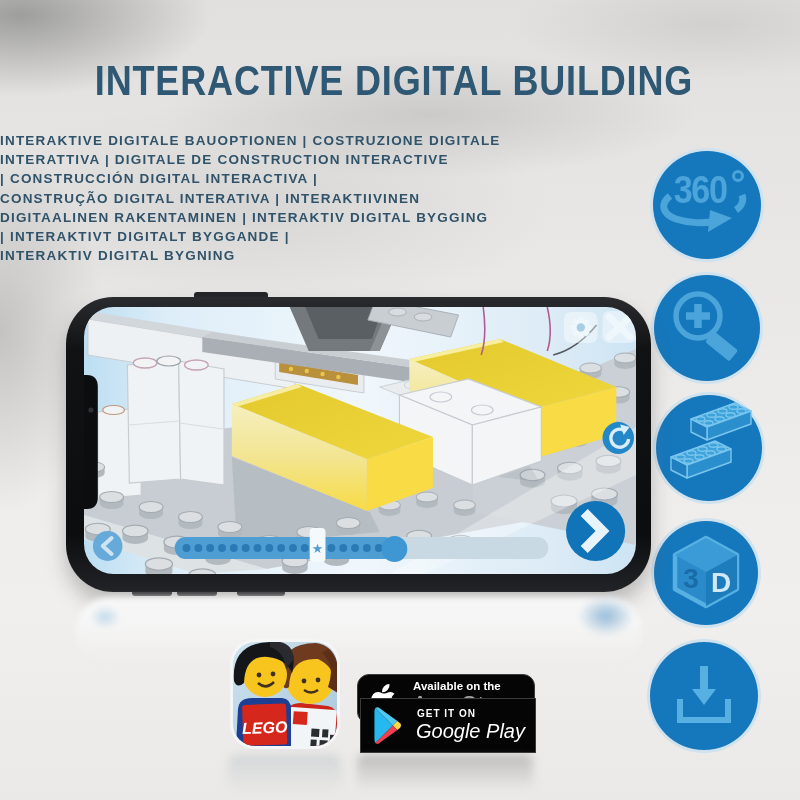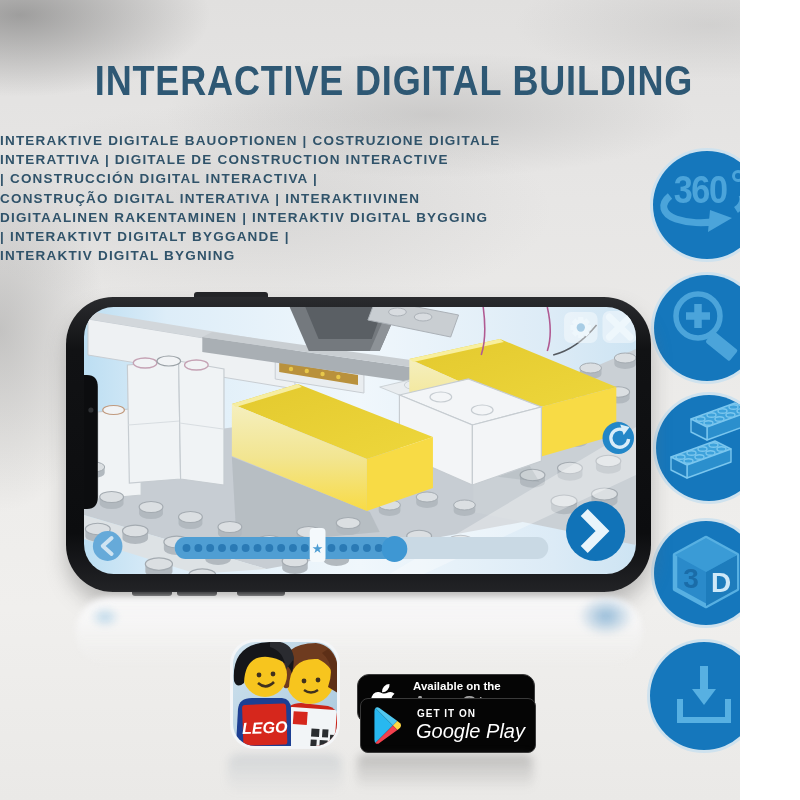--- a/index.html
+++ b/index.html
@@ -1,17 +1,17 @@
 <!DOCTYPE html>
 <html><head>
 <meta charset="utf-8">
 <style>
   html,body{margin:0;padding:0;width:800px;height:800px;overflow:hidden;}
   body{font-family:"Liberation Sans", sans-serif;}
-  #canvas{position:relative;width:740px;height:800px;overflow:hidden;
+  #canvas{position:relative;width:800px;height:800px;overflow:hidden;
     background:
       radial-gradient(ellipse 280px 120px at 20px 15px, rgba(85,85,85,.48), rgba(85,85,85,0) 68%),
       radial-gradient(ellipse 380px 90px at 430px 115px, rgba(130,130,130,.26), rgba(130,130,130,0) 70%),
       radial-gradient(ellipse 150px 260px at 0px 330px, rgba(120,120,120,.34), rgba(120,120,120,0) 70%),
       radial-gradient(ellipse 420px 150px at 250px 210px, rgba(150,150,150,.20), rgba(150,150,150,0) 72%),
       radial-gradient(ellipse 280px 80px at 710px 25px, rgba(150,150,150,.22), rgba(150,150,150,0) 70%),
       linear-gradient(180deg,#e1e0df 0%,#e7e6e5 25%,#edecea 55%,#f0efed 76%,#eae9e7 100%);
   }
   .title{position:absolute;left:-6px;top:56px;width:800px;text-align:center;
     font-weight:bold;font-size:43px;letter-spacing:1px;color:#2e5874;
@@ -381,21 +381,21 @@
 
   <div style="position:absolute;left:357px;top:658px;width:176px;height:48px;background:#050505;border-radius:12px;border:1px solid #3a3a3a;margin-top:16px;">
     <svg style="position:absolute;left:10px;top:7px" width="32" height="36" viewBox="0 0 32 36">
       <path d="M 21.5 2 q 0.5 3.5 -2 6 q -2.5 2.6 -5.5 2.2 q -0.4 -3.3 2 -5.8 q 2.4 -2.4 5.5 -2.4 Z" fill="#fff"></path>
       <path d="M 16 11.5 q 2 0 4.5 -1.2 q 3.5 -1.3 6 1.5 q -3.5 2.6 -3 6.6 q 0.5 4.3 4.3 5.8 q -1 3 -2.8 5.5 q -2.3 3.3 -4.8 2.3 q -2.3 -1 -4.2 -1 q -1.9 0 -4.1 1 q -2.6 1.1 -4.9 -2.4 q -3.6 -5.2 -3.9 -10.5 q -0.2 -4.5 2.2 -7 q 2.1 -2.2 5 -2 q 1.7 .1 3.3 .8 q 1.4 .6 2.4 .6 Z" fill="#fff"></path>
     </svg>
     <div style="position:absolute;left:55px;top:5px;color:#fff;font-size:11.5px;font-weight:bold;">Available on the</div>
     <div style="position:absolute;left:54px;top:16px;color:#a3a3a3;font-size:24px;">App Store</div>
   </div>
 
-  <div style="position:absolute;left:360px;top:698px;width:174px;height:53px;background:#050505;border-radius:8px;border:1px solid #3a3a3a;">
+  <div style="position:absolute;left:360px;top:698px;width:174px;height:53px;background:#050505;border-radius:0;border:1px solid #3a3a3a;">
     <svg style="position:absolute;left:13px;top:8px" width="27" height="37" viewBox="0 0 30 33" preserveAspectRatio="none">
       <path d="M 1.5 1 L 21 16.5 L 1.5 32 Q 0.5 31 0.5 29 L 0.5 4 Q 0.5 2 1.5 1 Z" fill="#28b8f0"></path>
       <path d="M 1.5 1 L 21 16.5 L 26 12.5 L 6 1 Q 3.5 -0.5 1.5 1 Z" fill="#50c8f0"></path>
       <path d="M 26 12.5 L 29 14.5 Q 31 16.5 29 18.5 L 26 20.5 L 21 16.5 Z" fill="#ffd845"></path>
       <path d="M 1.5 32 L 21 16.5 L 26 20.5 L 6 32 Q 3.5 33.5 1.5 32 Z" fill="#f2414e"></path>
     </svg>
     <div style="position:absolute;left:56px;top:9px;color:#fff;font-size:10px;font-weight:bold;letter-spacing:1px;">GET IT ON</div>
     <div style="position:absolute;left:55px;top:21px;color:#fff;font-size:20px;white-space:nowrap;font-style:italic;">Google Play</div>
   </div>
 

